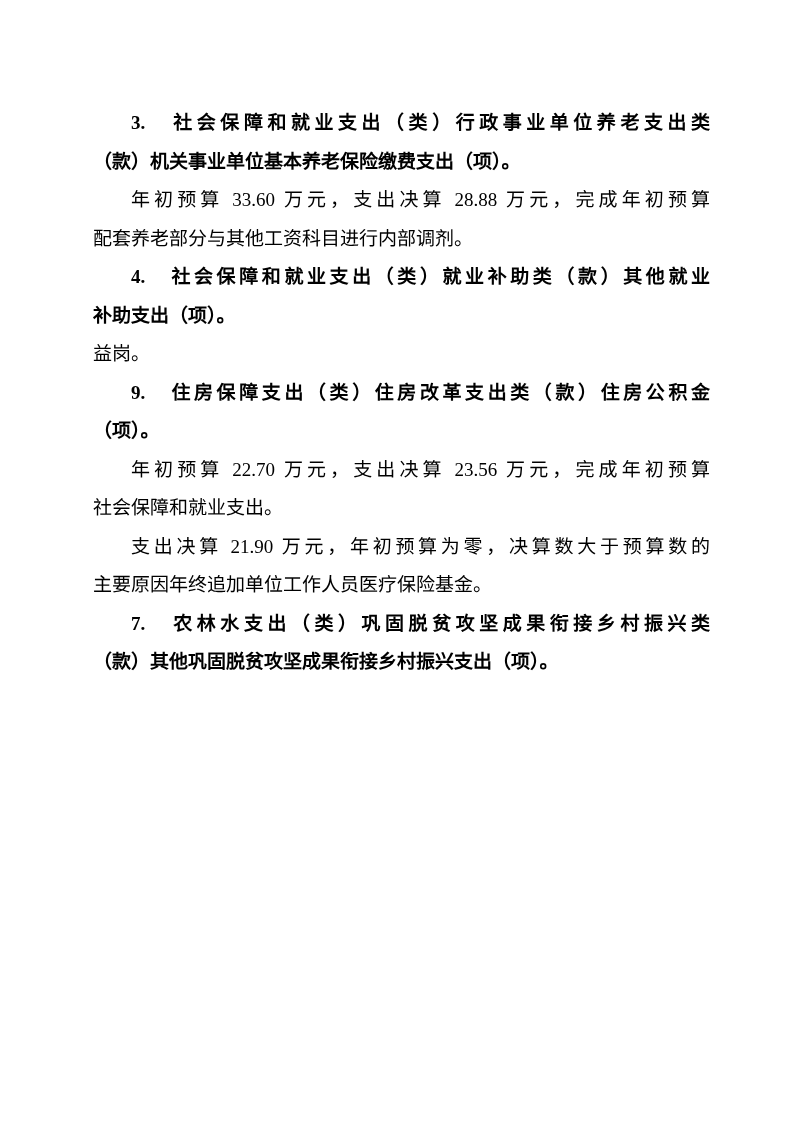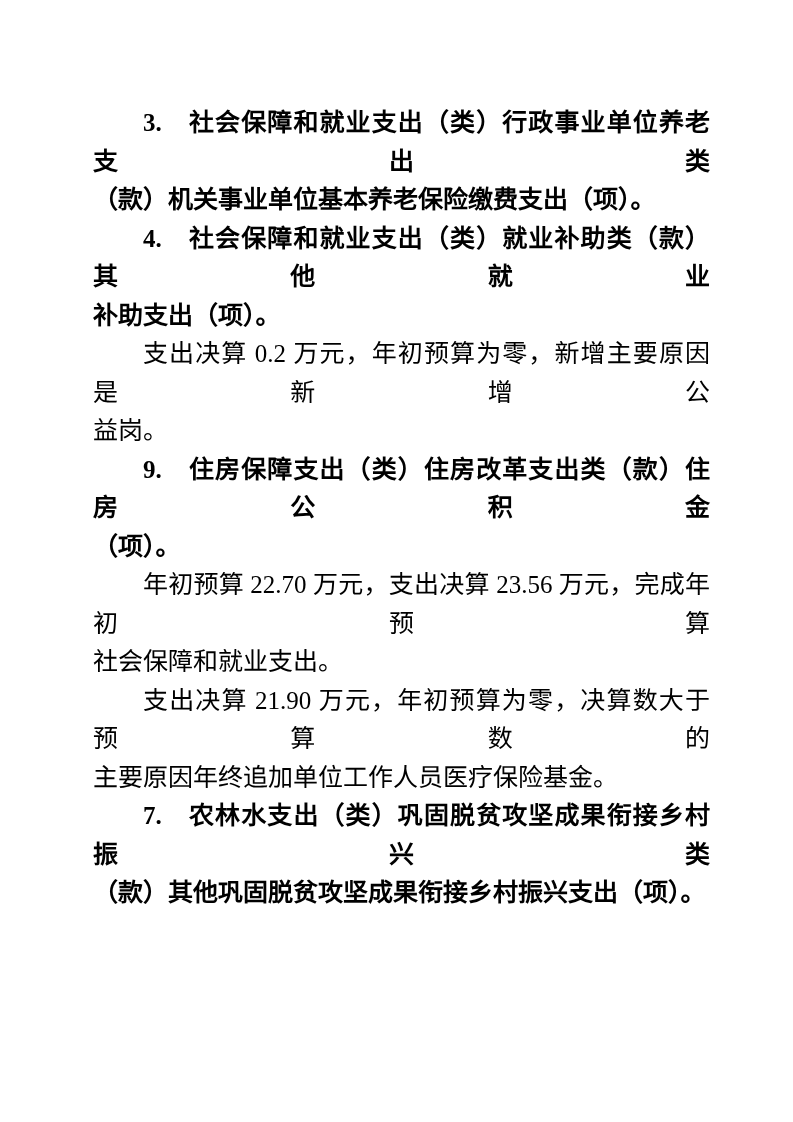--- a/index.html
+++ b/index.html
@@ -10,21 +10,21 @@
   .page {
     position: relative;
     width: 793px;
     height: 1122px;
     box-sizing: border-box;
     margin: 0 auto;
     background: #ffffff;
     color: #000000;
     padding: 104px 83px 0 93px;
     font-family: "Liberation Serif", "DejaVu Serif", serif;
-    font-size: 25px;
+    font-size: 19px;
     line-height: 38.5px;
     overflow: hidden;
   }
   .para {
     margin: 0;
     padding: 0;
   }
   .para.heading {
     font-weight: bold;
   }
@@ -46,30 +46,31 @@
 <body>
 
 <div class="page">
 
   <section>
     <div class="para heading">
       <div class="line first">3.　社会保障和就业支出（类）行政事业单位养老支出类</div>
       <div class="line last">（款）机关事业单位基本养老保险缴费支出（项）。</div>
     </div>
     <div class="para body">
+      <div class="line first">年初预算 33.60 万元，支出决算 28.88 万元，完成年初预算</div>
+      <div class="line last">配套养老部分与其他工资科目进行内部调剂。</div>
     </div>
   </section>
 
   <section>
     <div class="para heading">
       <div class="line first">4.　社会保障和就业支出（类）就业补助类（款）其他就业</div>
       <div class="line last">补助支出（项）。</div>
     </div>
     <div class="para body">
-      <div class="line first">支出决算 0.2 万元，年初预算为零，新增主要原因是新增公</div>
       <div class="line last">益岗。</div>
     </div>
   </section>
 
   <section>
     <div class="para heading">
       <div class="line first">9.　住房保障支出（类）住房改革支出类（款）住房公积金</div>
       <div class="line last">（项）。</div>
     </div>
     <div class="para body">

